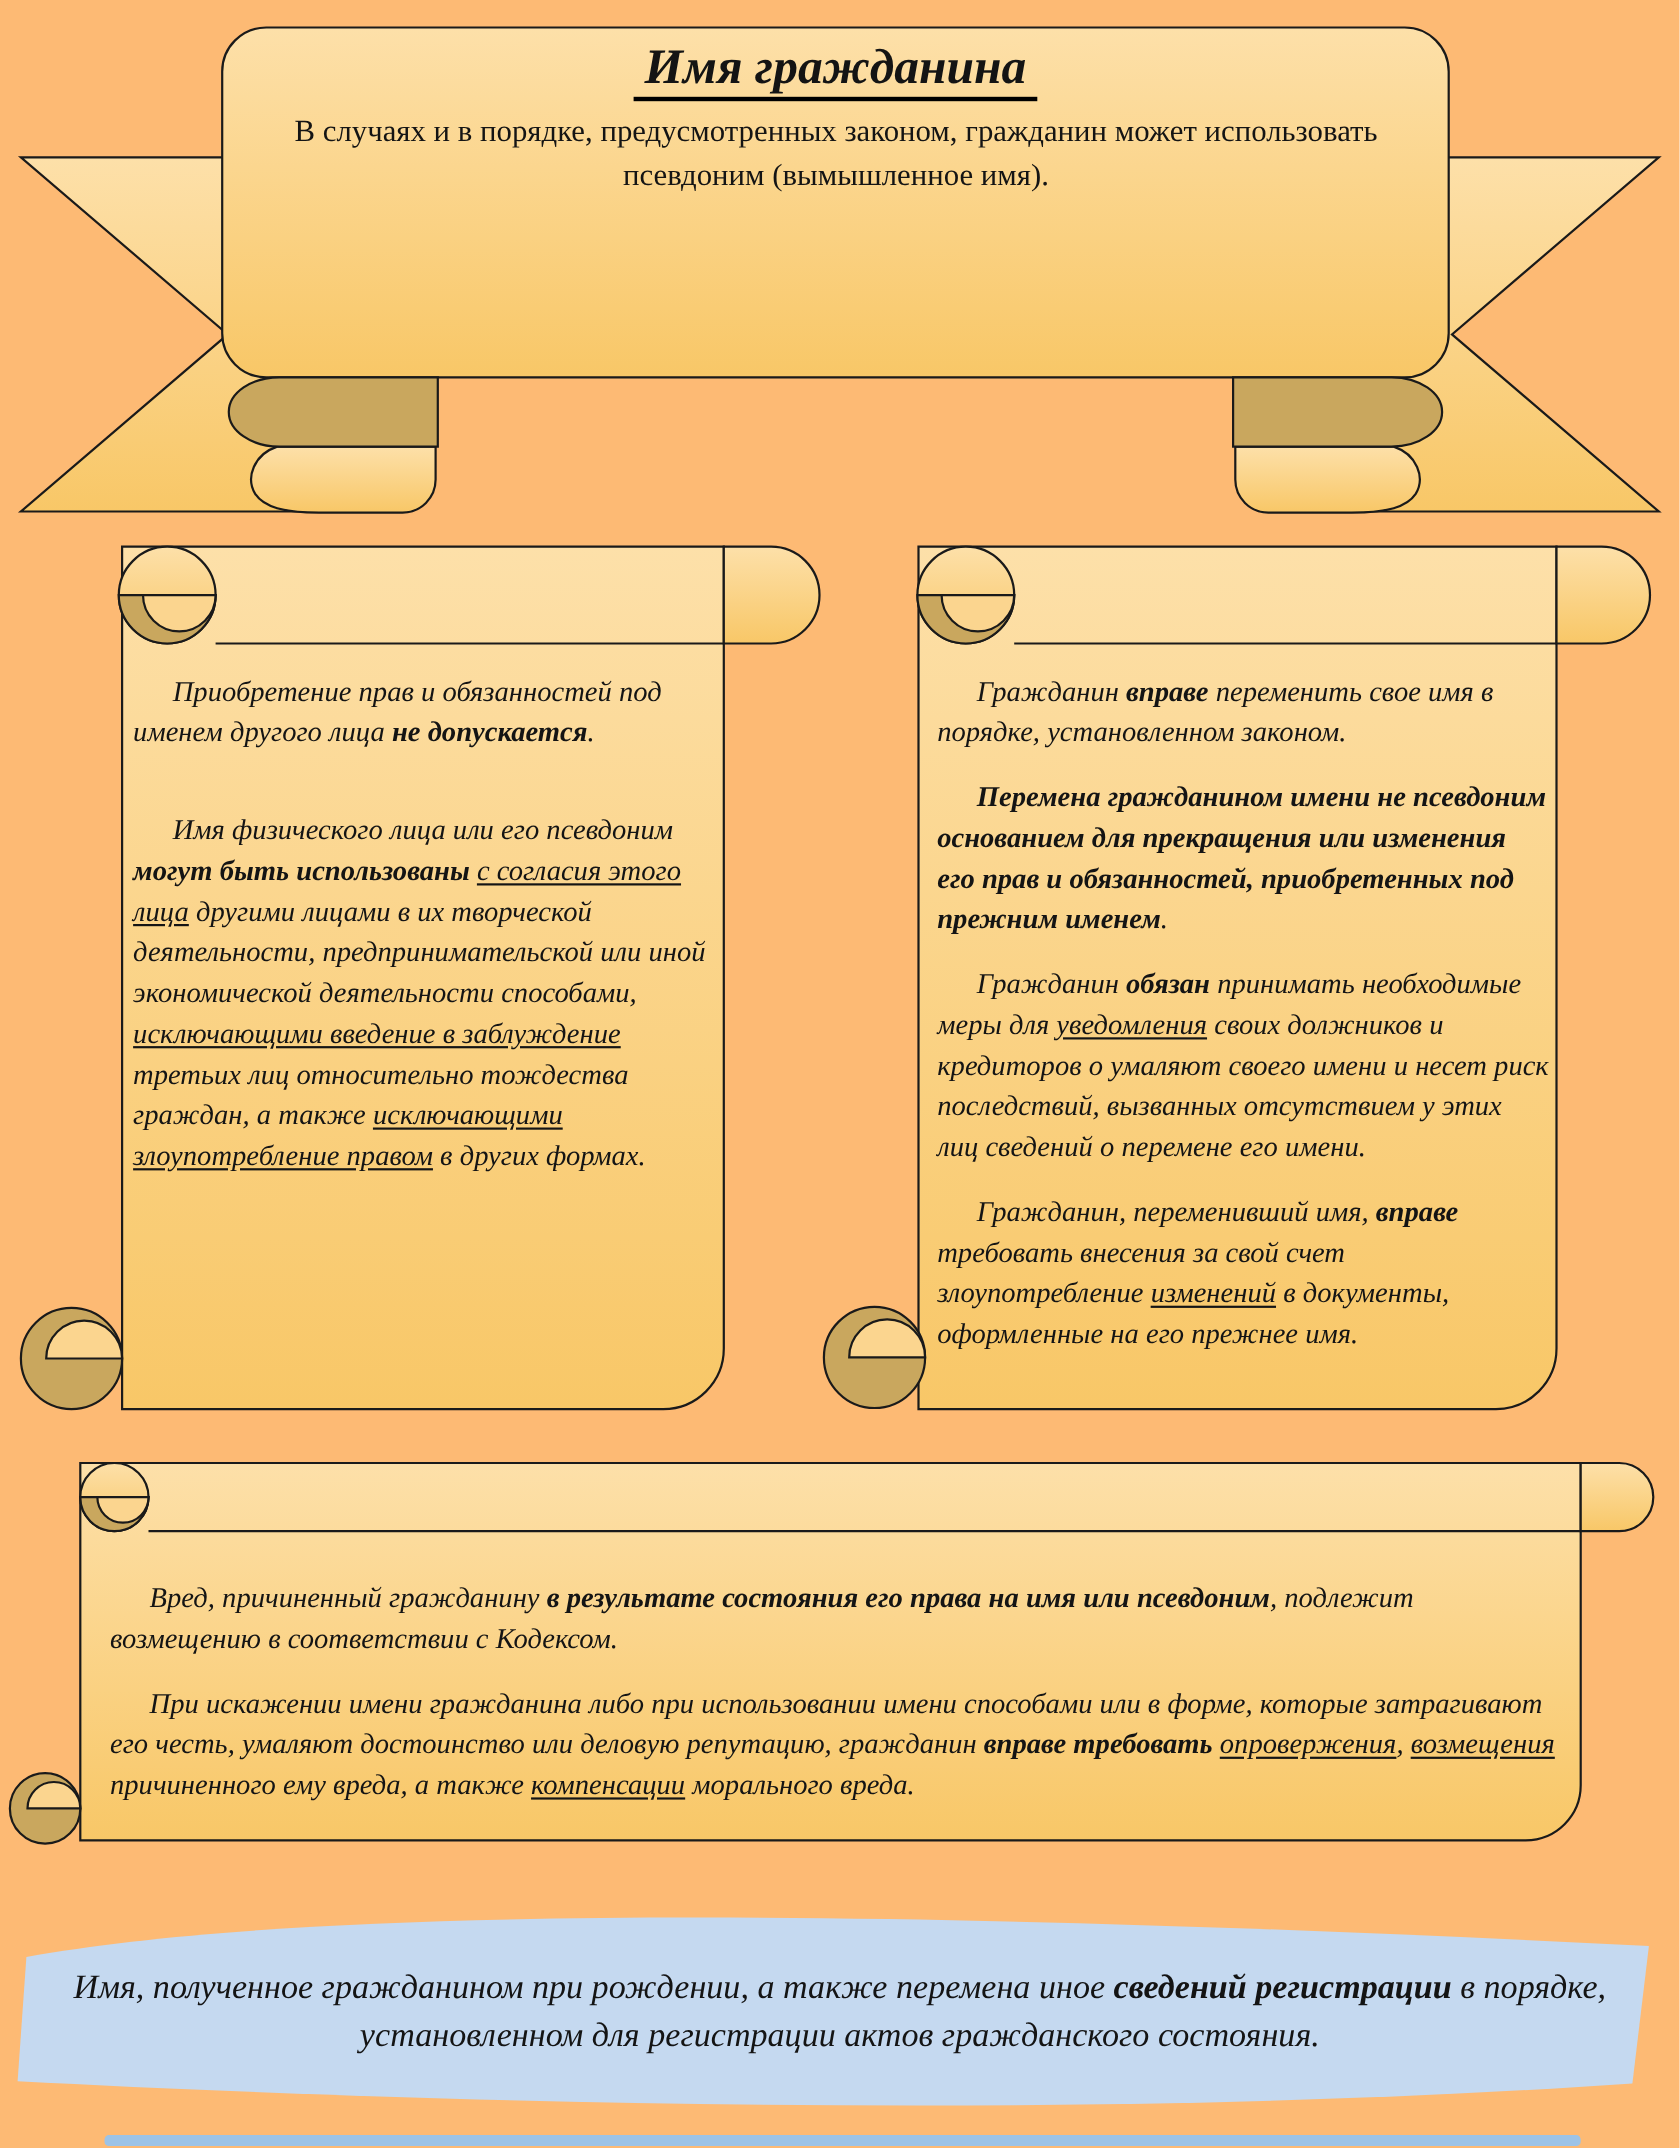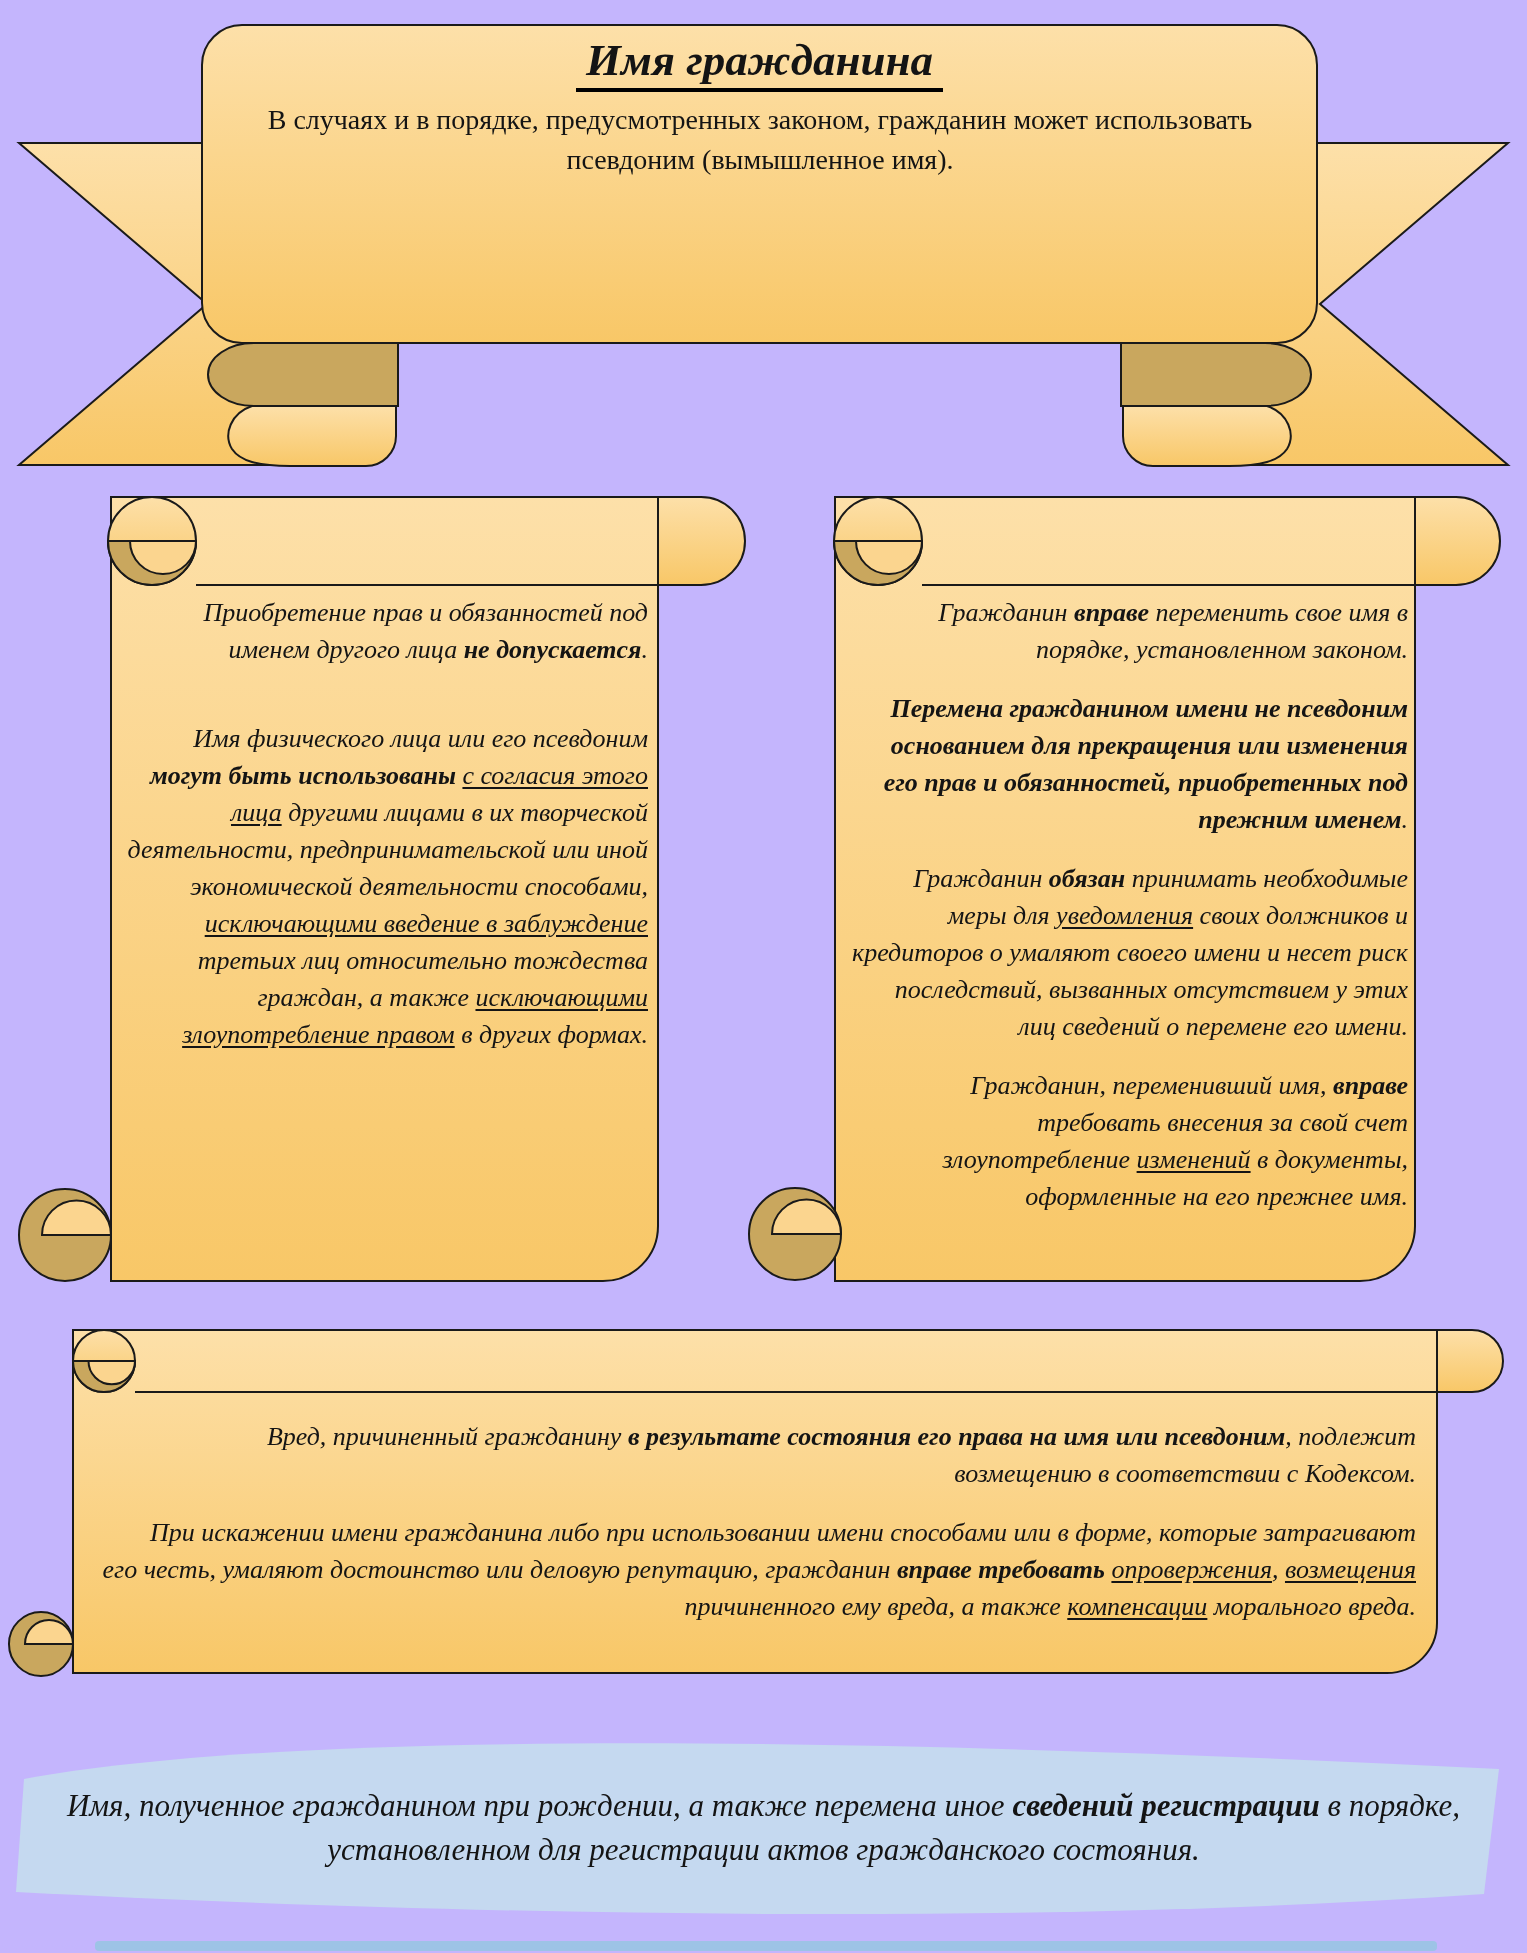--- a/index.html
+++ b/index.html
@@ -1,28 +1,28 @@
 <!DOCTYPE html>
 <html><head>
 <meta charset="utf-8">
 <style>
   html,body{margin:0;padding:0;background:#fff;}
-  .page{position:relative;width:1527px;height:1953px;background:#c4b5fd;overflow:hidden;
+  .page{position:relative;width:1527px;height:1953px;background:#fdba74;overflow:hidden;
         font-family:"Liberation Serif","DejaVu Serif",serif;color:#141414;}
   .page svg{position:absolute;left:0;top:0;}
   .txt{position:absolute;z-index:2;}
   .txt p{margin:0;}
   
   .banner-title{left:202px;top:34px;width:1115px;text-align:center;}
   .banner-title span{display:inline-block;font-size:45px;font-weight:bold;font-style:italic;
         border-bottom:4px solid #000;padding:0 10px 2px;}
   .banner-paras{left:240px;top:100px;width:1040px;text-align:center;font-size:28px;line-height:40px;}
   .banner-paras p{margin-bottom:24px;}
   
-  .scrolltxt{font-style:italic;font-size:26px;line-height:37px;text-align:right;}
+  .scrolltxt{font-style:italic;font-size:26px;line-height:37px;text-align:left;margin-top:16px;}
   .scrolltxt p{text-indent:36px;margin-bottom:22px;}
   .scrolltxt .u{text-decoration:underline;text-underline-offset:3px;}
   .lscroll-text{left:121px;top:594px;width:527px;}
   .lscroll-text p:first-child{margin-bottom:52px;}
   .rscroll-text{left:852px;top:594px;width:556px;}
   .wscroll-text{left:100px;top:1418px;width:1316px;}
   .wave-text{left:40px;top:1784px;width:1447px;text-align:center;
         font-style:italic;font-size:31px;line-height:44px;}
   b,.b{font-weight:bold;}
 </style>

